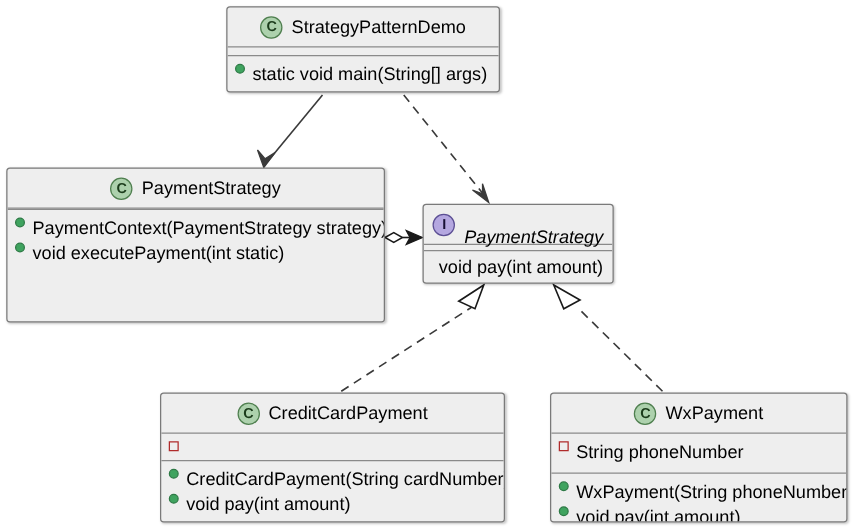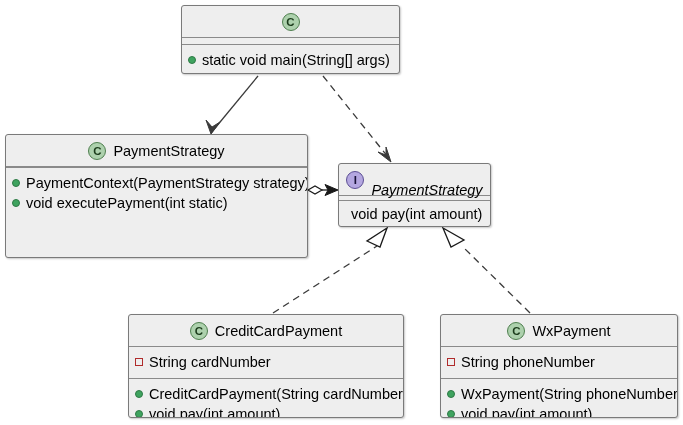--- a/index.html
+++ b/index.html
@@ -55,21 +55,21 @@
   .uml-divider {
     height: 1px;
     background: #8a8a8a;
     width: 100%;
   }
   .uml-section {
     padding: 5px 0 6px 0;
   }
   .uml-row {
     display: flex;
-    align-items: center;
+    align-items: flex-start;
     gap: 6px;
     font-size: 14.5px;
     color: #000000;
     line-height: 18px;
     padding: 1px 8px 1px 6px;
     white-space: nowrap;
   }
   .uml-row.plain {
     padding-left: 12px;
   }
@@ -149,20 +149,21 @@
 
     <g>
       <line x1="530" y1="313" x2="462" y2="246" stroke="#3a3a3a" stroke-width="1.3" stroke-dasharray="7,5"></line>
       <polygon points="443,228 464,240 451,247" fill="#ffffff" stroke="#1a1a1a" stroke-width="1.3"></polygon>
     </g>
   </svg>
 
   <div class="uml-box" style="left:181px; top:5px; width:219px; height:69px;">
     <div class="uml-header">
       <span class="badge cls">C</span>
+      <span class="title">StrategyPatternDemo</span>
     </div>
     <div class="uml-divider"></div>
     <div class="uml-divider" style="margin-top:6px;"></div>
     <div class="uml-section">
       <div class="uml-row">
         <span class="marker method"></span>
         <span class="row-text">static void main(String[] args)</span>
       </div>
     </div>
   </div>
@@ -202,21 +203,20 @@
 
   <div class="uml-box" style="left:128px; top:314px; width:276px; height:104px;">
     <div class="uml-header">
       <span class="badge cls">C</span>
       <span class="title">CreditCardPayment</span>
     </div>
     <div class="uml-divider"></div>
     <div class="uml-section">
       <div class="uml-row">
         <span class="marker field"></span>
-        <span class="row-text">String cardNumber</span>
       </div>
     </div>
     <div class="uml-divider"></div>
     <div class="uml-section">
       <div class="uml-row">
         <span class="marker method"></span>
         <span class="row-text">CreditCardPayment(String cardNumber)</span>
       </div>
       <div class="uml-row">
         <span class="marker method"></span>

